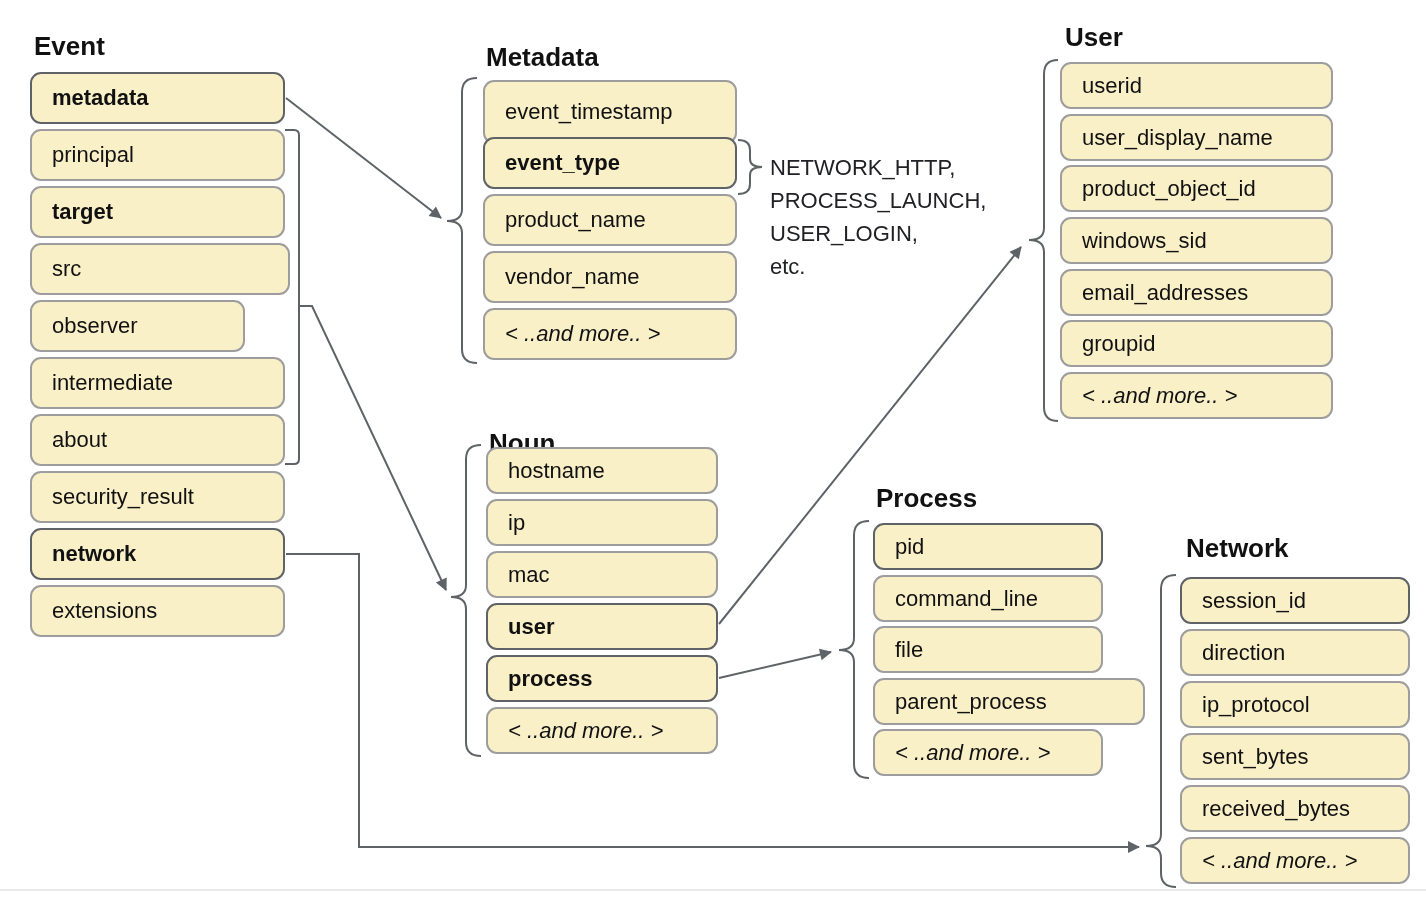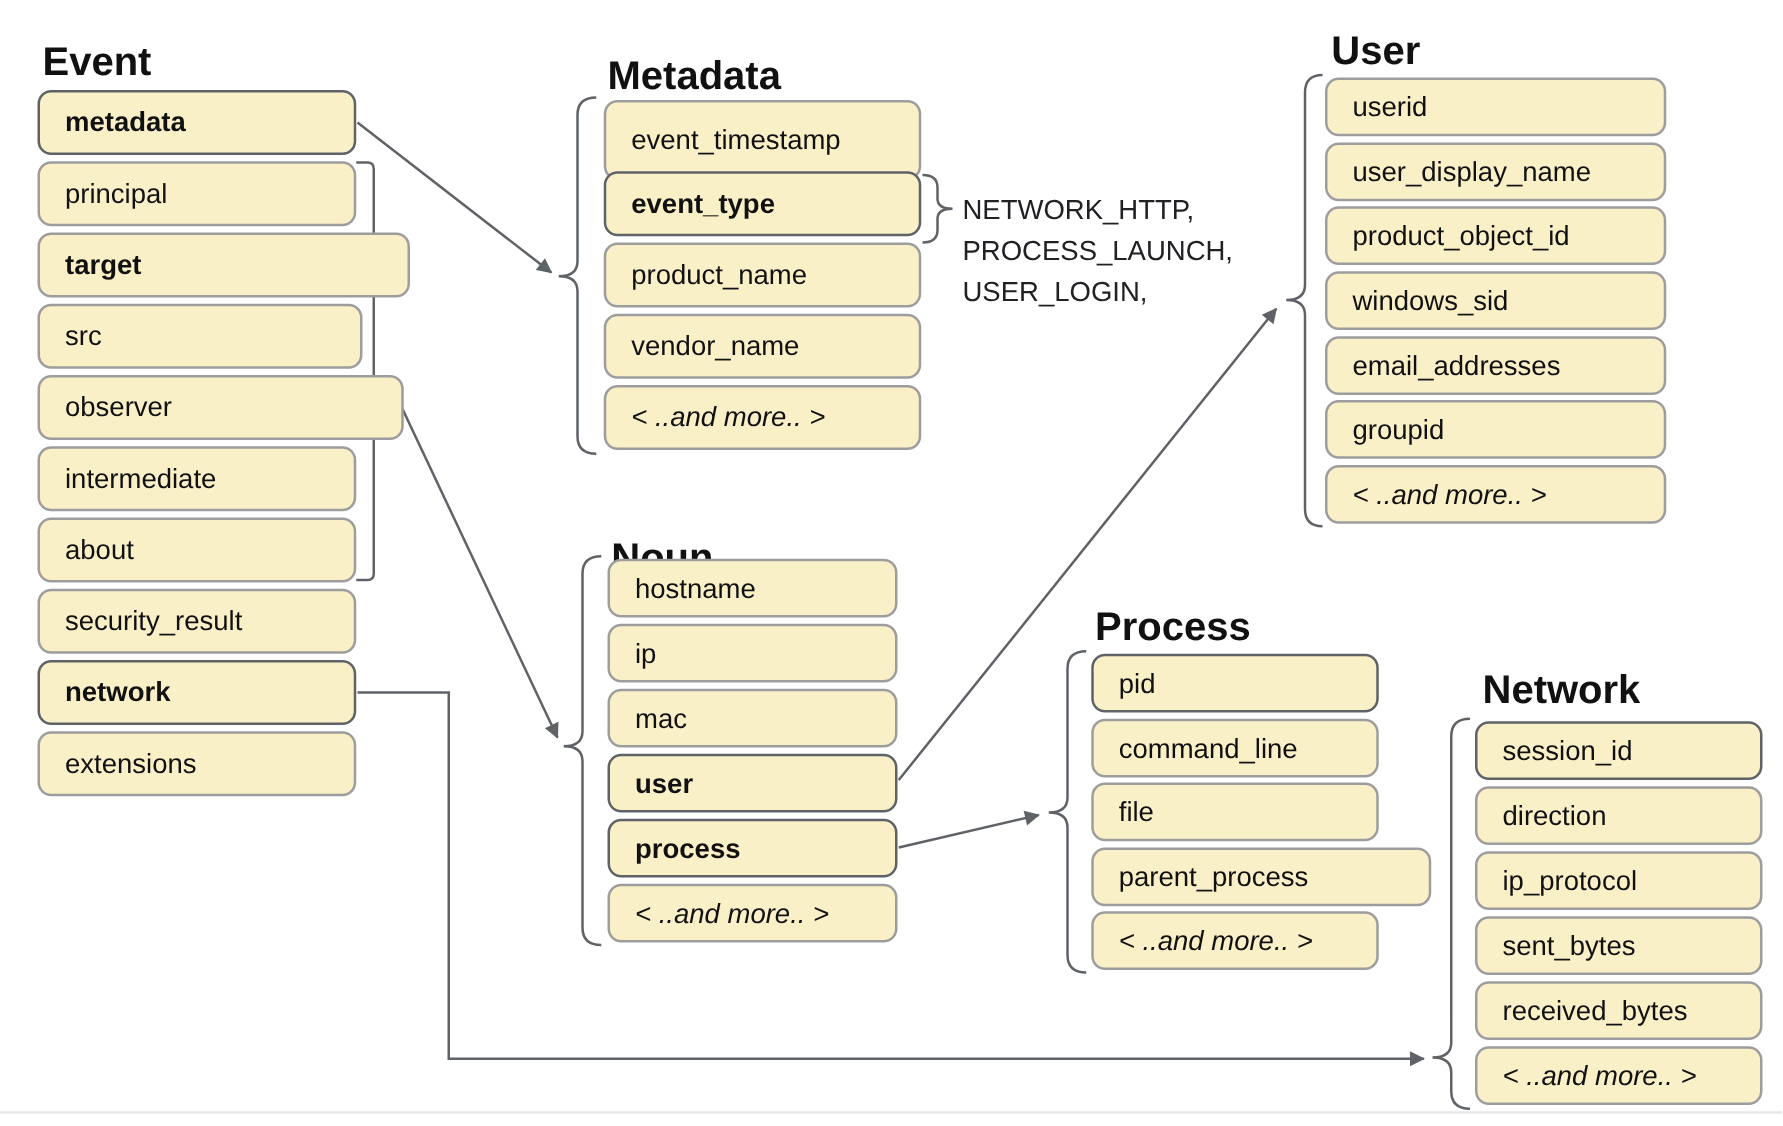--- a/index.html
+++ b/index.html
@@ -3,21 +3,21 @@
 <meta charset="utf-8">
 <style>
   html,body{margin:0;padding:0;background:#ffffff;}
   #canvas{
     position:relative;width:1426px;height:901px;background:#ffffff;
     overflow:hidden;
     font-family:"Liberation Sans","DejaVu Sans",sans-serif;
   }
   #connectors{position:absolute;left:0;top:0;width:1426px;height:901px;}
   .group-title{
-    position:absolute;font-size:32px;font-weight:bold;color:#111111;
+    position:absolute;font-size:26px;font-weight:bold;color:#111111;
     white-space:nowrap;letter-spacing:0px;
   }
   .box{
     position:absolute;box-sizing:border-box;
     background:#faf0c8;border:2px solid #9d9d9d;border-radius:11px;
     display:flex;align-items:center;padding-left:20px;
     font-size:22px;color:#111111;white-space:nowrap;
   }
   .box.bold{font-weight:bold;}
   .box.italic{font-style:italic;}
@@ -55,43 +55,44 @@
     <path d="M 299,306 L 312,306 L 446,590" fill="none" stroke="#5f6368" stroke-width="2" marker-end="url(#arrow)"></path>
     <path d="M 719,624 L 1021,247" fill="none" stroke="#5f6368" stroke-width="2" marker-end="url(#arrow)"></path>
     <path d="M 719,678 L 831,652" fill="none" stroke="#5f6368" stroke-width="2" marker-end="url(#arrow)"></path>
     <path d="M 286,554 L 359,554 L 359,847 L 1139,847" fill="none" stroke="#5f6368" stroke-width="2" marker-end="url(#arrow)"></path>
   </svg>
 
   <div class="group">
     <div class="group-title" style="left:34px;top:31px">Event</div>
     <div class="box bold dark" style="left:30px;top:72px;width:255px;height:52px">metadata</div>
     <div class="box" style="left:30px;top:129px;width:255px;height:52px">principal</div>
-    <div class="box bold" style="left:30px;top:186px;width:298px;height:52px">target</div>
+    <div class="box bold" style="left:30px;top:186px;width:255px;height:52px">target</div>
     <div class="box" style="left:30px;top:243px;width:260px;height:52px">src</div>
-    <div class="box" style="left:30px;top:300px;width:293px;height:52px">observer</div>
+    <div class="box" style="left:30px;top:300px;width:215px;height:52px">observer</div>
     <div class="box" style="left:30px;top:357px;width:255px;height:52px">intermediate</div>
     <div class="box" style="left:30px;top:414px;width:255px;height:52px">about</div>
     <div class="box" style="left:30px;top:471px;width:255px;height:52px">security_result</div>
     <div class="box bold dark" style="left:30px;top:528px;width:255px;height:52px">network</div>
     <div class="box" style="left:30px;top:585px;width:255px;height:52px">extensions</div>
   </div>
 
   <div class="group">
     <div class="group-title" style="left:486px;top:42px">Metadata</div>
     <div class="box" style="left:483px;top:80px;width:254px;height:64px">event_timestamp</div>
     <div class="box bold dark" style="left:483px;top:137px;width:254px;height:52px">event_type</div>
     <div class="box" style="left:483px;top:194px;width:254px;height:52px">product_name</div>
     <div class="box" style="left:483px;top:251px;width:254px;height:52px">vendor_name</div>
     <div class="box italic" style="left:483px;top:308px;width:254px;height:52px">&lt; ..and more.. &gt;</div>
   </div>
 
   <div class="annotation" style="left:770px;top:151px">
     <div>NETWORK_HTTP,</div>
     <div>PROCESS_LAUNCH,</div>
     <div>USER_LOGIN,</div>
+    <div>etc.</div>
   </div>
 
   <div class="group">
     <div class="group-title" style="left:1065px;top:22px">User</div>
     <div class="box" style="left:1060px;top:62px;width:273px;height:47px">userid</div>
     <div class="box" style="left:1060px;top:114px;width:273px;height:47px">user_display_name</div>
     <div class="box" style="left:1060px;top:165px;width:273px;height:47px">product_object_id</div>
     <div class="box" style="left:1060px;top:217px;width:273px;height:47px">windows_sid</div>
     <div class="box" style="left:1060px;top:269px;width:273px;height:47px">email_addresses</div>
     <div class="box" style="left:1060px;top:320px;width:273px;height:47px">groupid</div>

